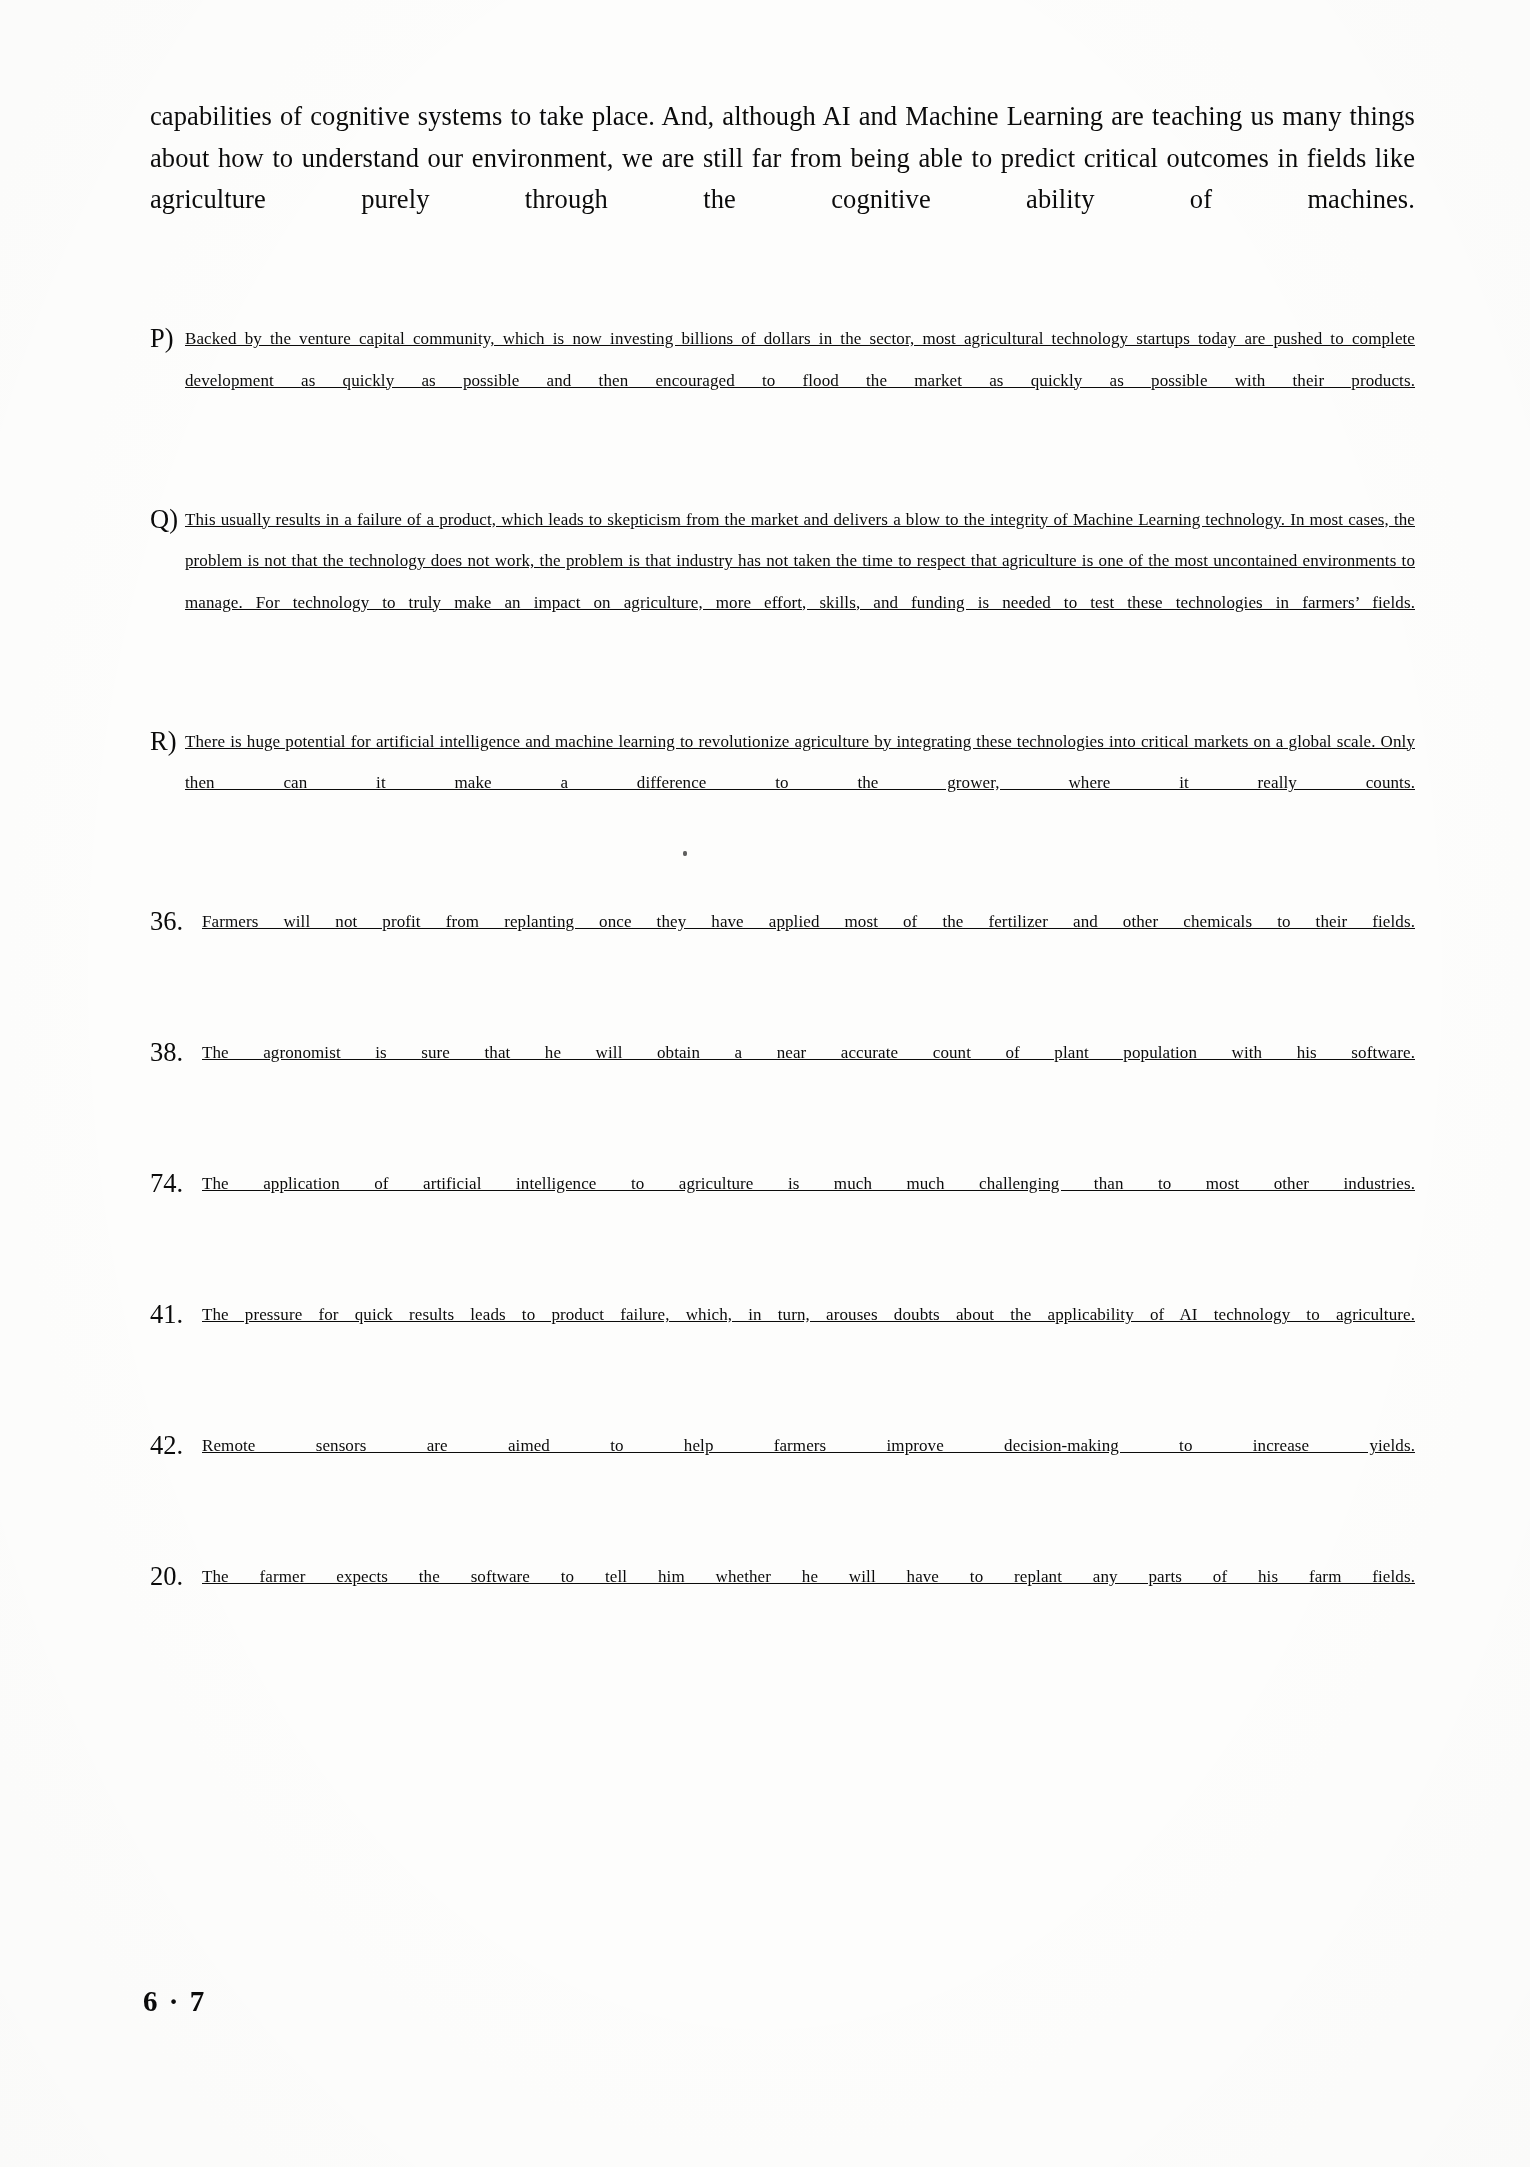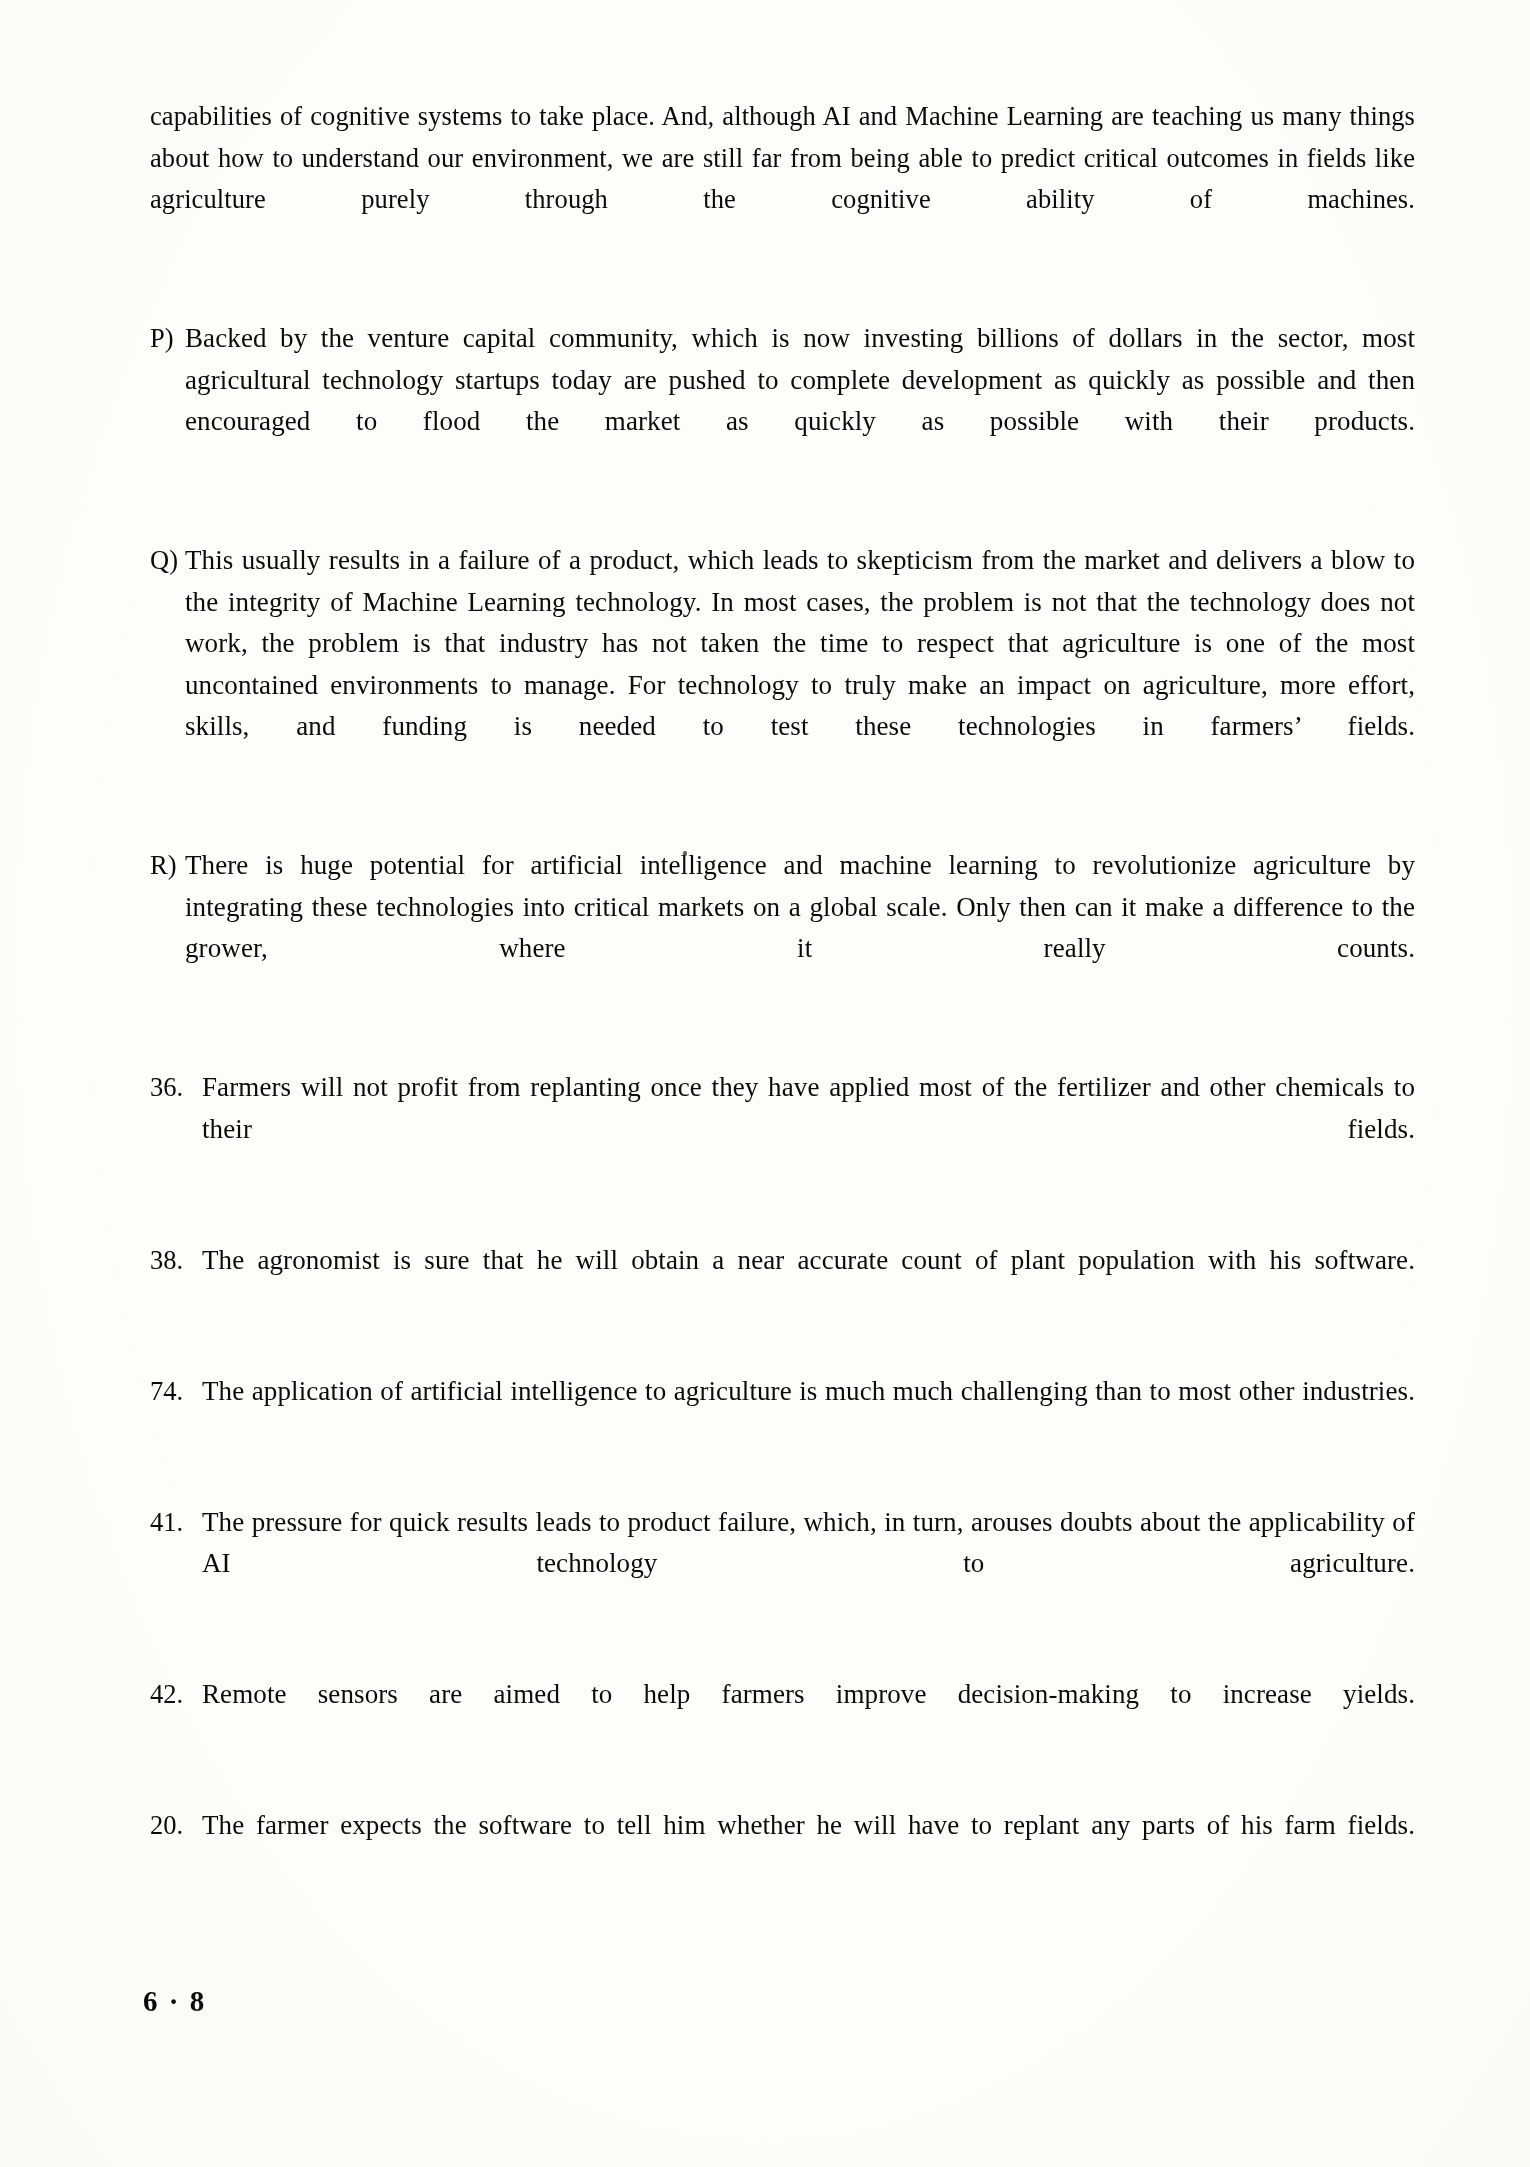--- a/index.html
+++ b/index.html
@@ -67,25 +67,26 @@
   .item-label.lettered {
     width: 35px;
   }
   .item-label.numbered {
     width: 52px;
   }
   .item-body {
     flex: 1 1 auto;
     text-align: justify;
     text-justify: inter-word;
-    font-size: 27px;
+    font-size: 17px;
     line-height: 41.5px;
     letter-spacing: 0.1px;
     word-spacing: 0.4px;
     hyphens: none;
+    text-decoration: underline;
   }
   
   .item-body::after,
   .para-cont::after {
     content: "";
     display: inline-block;
     width: 100%;
   }
 
   
@@ -166,15 +167,15 @@
 
     <div class="item gap-md">
       <span class="item-label numbered">20.</span>
       <span class="item-body">The farmer expects the software to tell him whether he will have to replant any parts of his farm fields.</span>
     </div>
 
   </div>
 
   <div class="speck" style="left:683px; top:851px;"></div>
 
-  <div class="footer">6 · 8</div>
+  <div class="footer">6 · 7</div>
 
 </div>
 
 </body></html>

